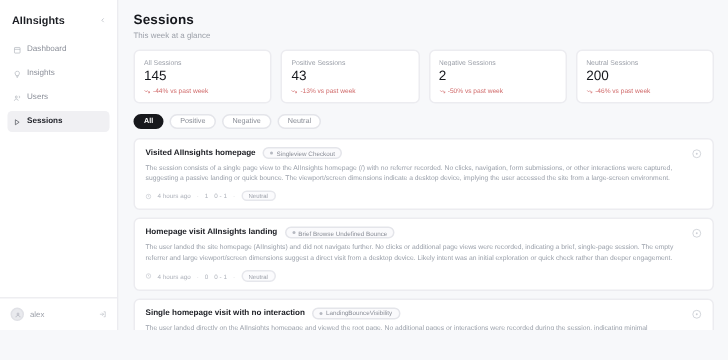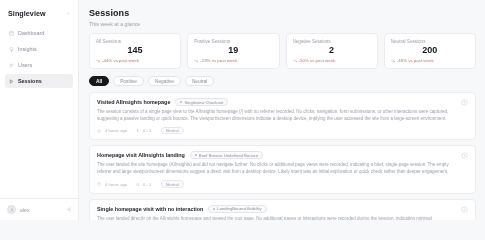--- a/index.html
+++ b/index.html
@@ -57,21 +57,21 @@
   .page-sub { font-size: 5.3px; color: #9ca0a9; margin-top: 3px; }
 
   
   .stats { display: flex; gap: 6px; margin-top: 6px; }
   .stat {
     flex: 1 1 0; background: #ffffff;
     border: 1px solid #ececf0; border-radius: 4px;
     padding: 5px 6px 5px 6px; min-width: 0;
   }
   .stat-label { font-size: 4.6px; color: #9ca0a9; white-space: nowrap; overflow: hidden; }
-  .stat-value { font-size: 9px; font-weight: bold; color: #16181d; margin-top: 2px; line-height: 1; text-align: center; }
+  .stat-value { font-size: 9px; font-weight: normal; color: #16181d; margin-top: 2px; line-height: 1; }
   .stat-trend {
     display: flex; align-items: center; gap: 2px;
     font-size: 4.4px; color: #d06a6a; margin-top: 3px; white-space: nowrap;
   }
   .stat-trend .ic { line-height: 0; }
 
   
   .filters { display: flex; gap: 4px; margin-top: 7px; }
   .pill {
     height: 10px; padding: 0 6px; border-radius: 6px;
@@ -118,21 +118,21 @@
     color: #cdd0d6; line-height: 0;
   }
 </style>
 </head>
 <body>
 
 <div class="app">
 
   <aside class="sidebar">
     <div class="sb-head">
-      <span class="sb-brand">Singleview</span>
+      <span class="sb-brand">AIInsights</span>
       <span class="sb-collapse">
         <svg width="5" height="5" viewBox="0 0 24 24" fill="none" stroke="currentColor" stroke-width="2.5">
             <polyline points="15 18 9 12 15 6"></polyline>
           </svg>
       </span>
     </div>
 
     <nav class="sb-nav">
       <div class="sb-item">
         <span class="ic">
@@ -204,21 +204,21 @@
             <svg width="4" height="4" viewBox="0 0 24 24" fill="none" stroke="currentColor" stroke-width="2.5">
                 <polyline points="22 17 13.5 8.5 8.5 13.5 2 7"></polyline>
                 <polyline points="16 17 22 17 22 11"></polyline>
               </svg>
           </span>
           <span>-44% vs past week</span>
         </div>
       </div>
       <div class="stat">
         <div class="stat-label">Positive Sessions</div>
-        <div class="stat-value">19</div>
+        <div class="stat-value">43</div>
         <div class="stat-trend">
           <span class="ic">
             <svg width="4" height="4" viewBox="0 0 24 24" fill="none" stroke="currentColor" stroke-width="2.5">
                 <polyline points="22 17 13.5 8.5 8.5 13.5 2 7"></polyline>
                 <polyline points="16 17 22 17 22 11"></polyline>
               </svg>
           </span>
           <span>-13% vs past week</span>
         </div>
       </div>

